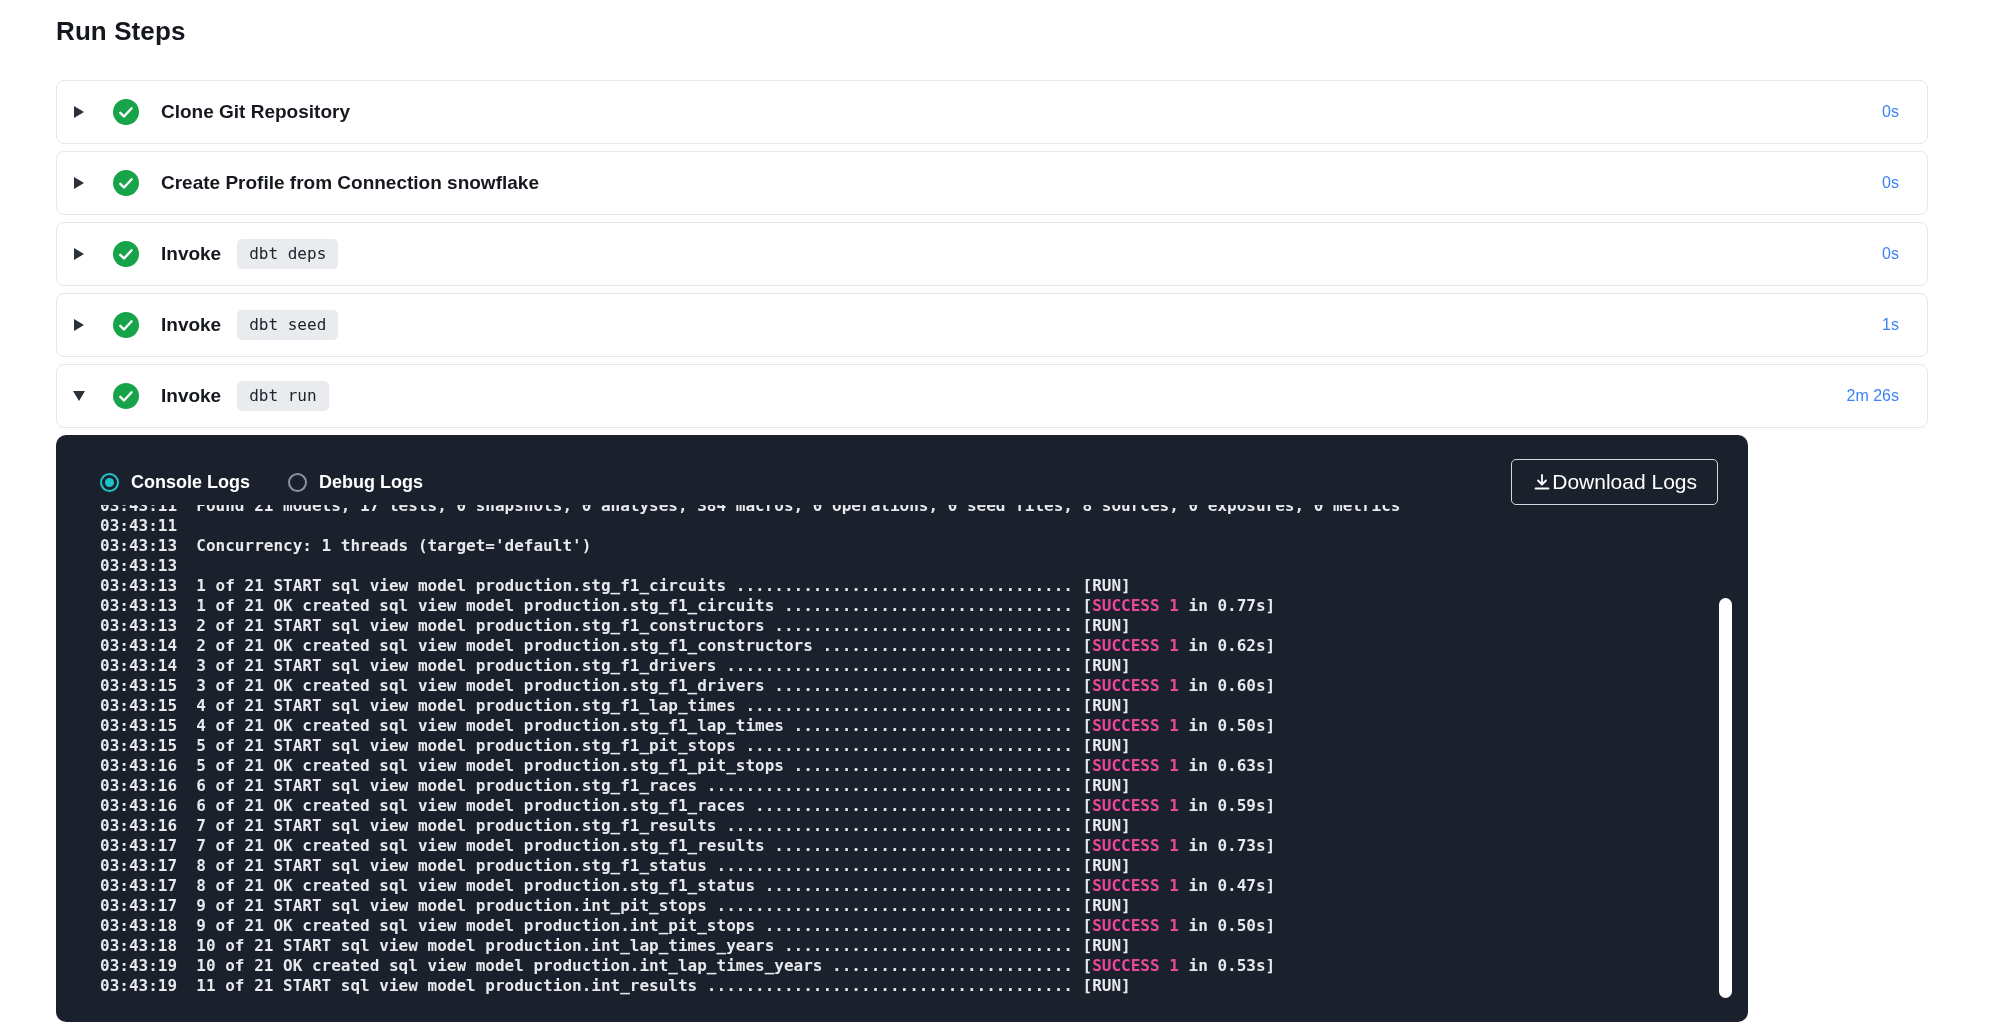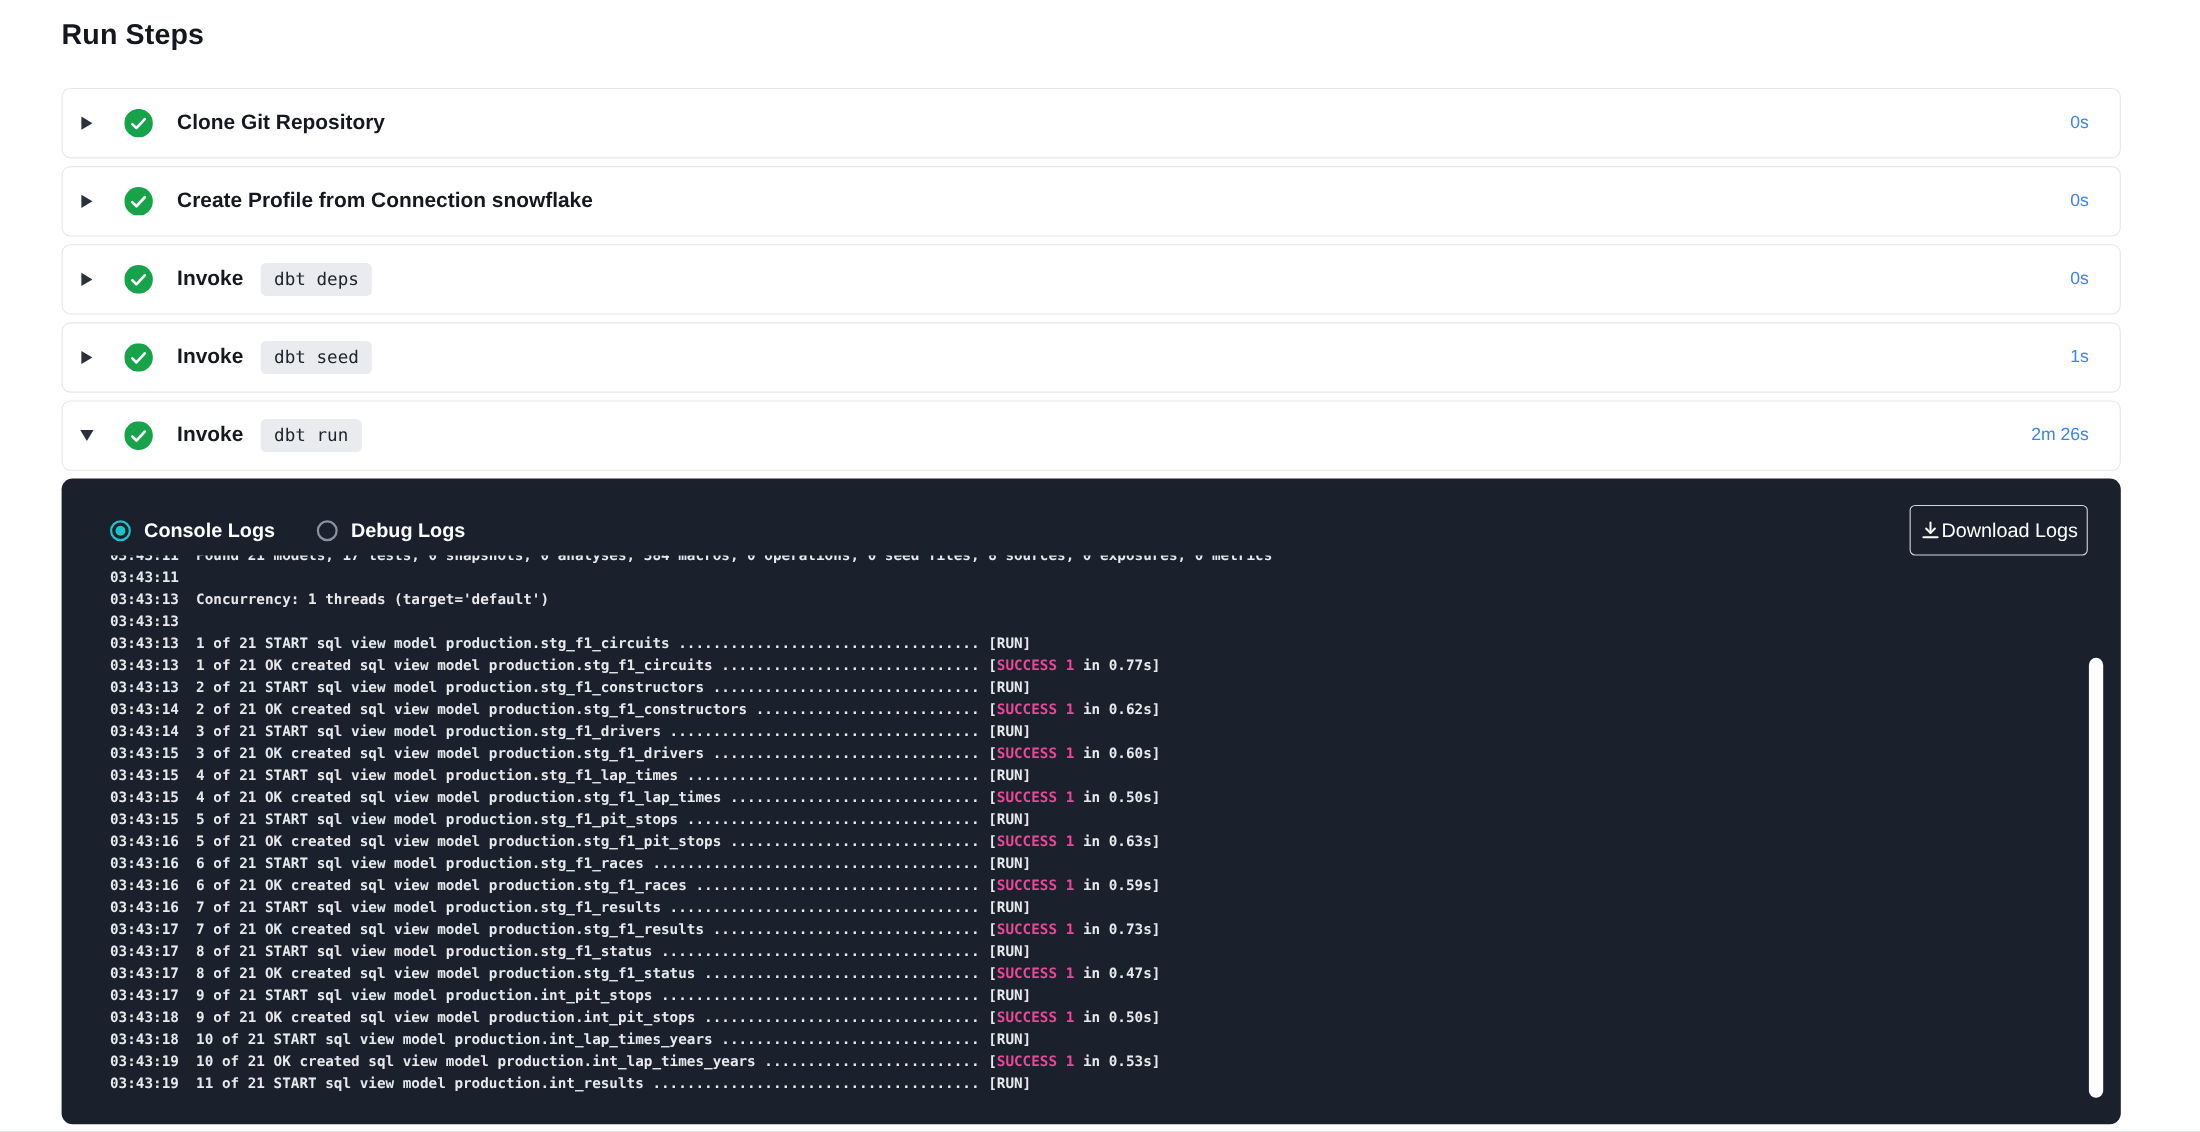--- a/index.html
+++ b/index.html
@@ -36,50 +36,50 @@
   .check { width:26px; height:26px; margin-right:22px; flex:none; display:flex; }
   .step-label { font-size:19px; font-weight:700; color:#15181e; }
   .chip {
     margin-left:16px; padding:5px 12px 6px;
     background:#e9ebef; border-radius:5px;
     font-family:"DejaVu Sans Mono", monospace; font-size:16px; color:#20242c;
   }
   .duration { margin-left:auto; font-size:16px; color:#3b82f6; }
 
   .console {
-    position:absolute; left:56px; top:435px; width:1872px; height:587px;
+    position:absolute; left:56px; top:435px; width:1692px; height:587px;
     box-sizing:border-box; background:#1a202c; border-radius:10px;
   }
   .console-header {
     display:flex; align-items:center; justify-content:space-between;
     padding:24px 30px 0 44px; height:46px;
   }
   .log-tabs { display:flex; align-items:center; gap:38px; }
   .log-tab { display:flex; align-items:center; gap:12px; cursor:pointer; }
   .radio { width:19px; height:19px; border-radius:50%; box-sizing:border-box; position:relative; flex:none; }
   .radio.sel  { border:2px solid #1cc3c9; }
   .radio.sel::after { content:""; position:absolute; inset:3px; border-radius:50%; background:#1cc3c9; }
   .radio.unsel { border:2px solid #8a93a2; }
   .tab-label { font-size:18px; font-weight:700; color:#ffffff; }
 
   .dl-btn {
     display:flex; align-items:center; gap:0;
-    height:46px; padding:0 8px;
+    height:46px; padding:0 20px;
     background:transparent; border:1px solid #d3d8df; border-radius:5px;
-    color:#ffffff; font-size:18px; font-weight:500;
+    color:#ffffff; font-size:21px; font-weight:500;
     font-family:"Liberation Sans", sans-serif; cursor:pointer;
   }
 
   .log-area {
     position:absolute; left:0; right:0; top:70px; bottom:12px;
     padding-left:44px; overflow:hidden;
   }
   .log-line {
     font-family:"DejaVu Sans Mono", monospace;
-    font-size:13px; line-height:20px; font-weight:700;
+    font-size:16px; line-height:20px; font-weight:700;
     color:#e7e9ec; white-space:pre;
   }
   .log-line.clipped { margin-top:-9px; }
   .ok-green { color:#ec4899; }
 
   .scroll-thumb {
     position:absolute; right:16px; top:163px;
     width:13px; height:400px;
     background:#ffffff; border-radius:7px;
   }

